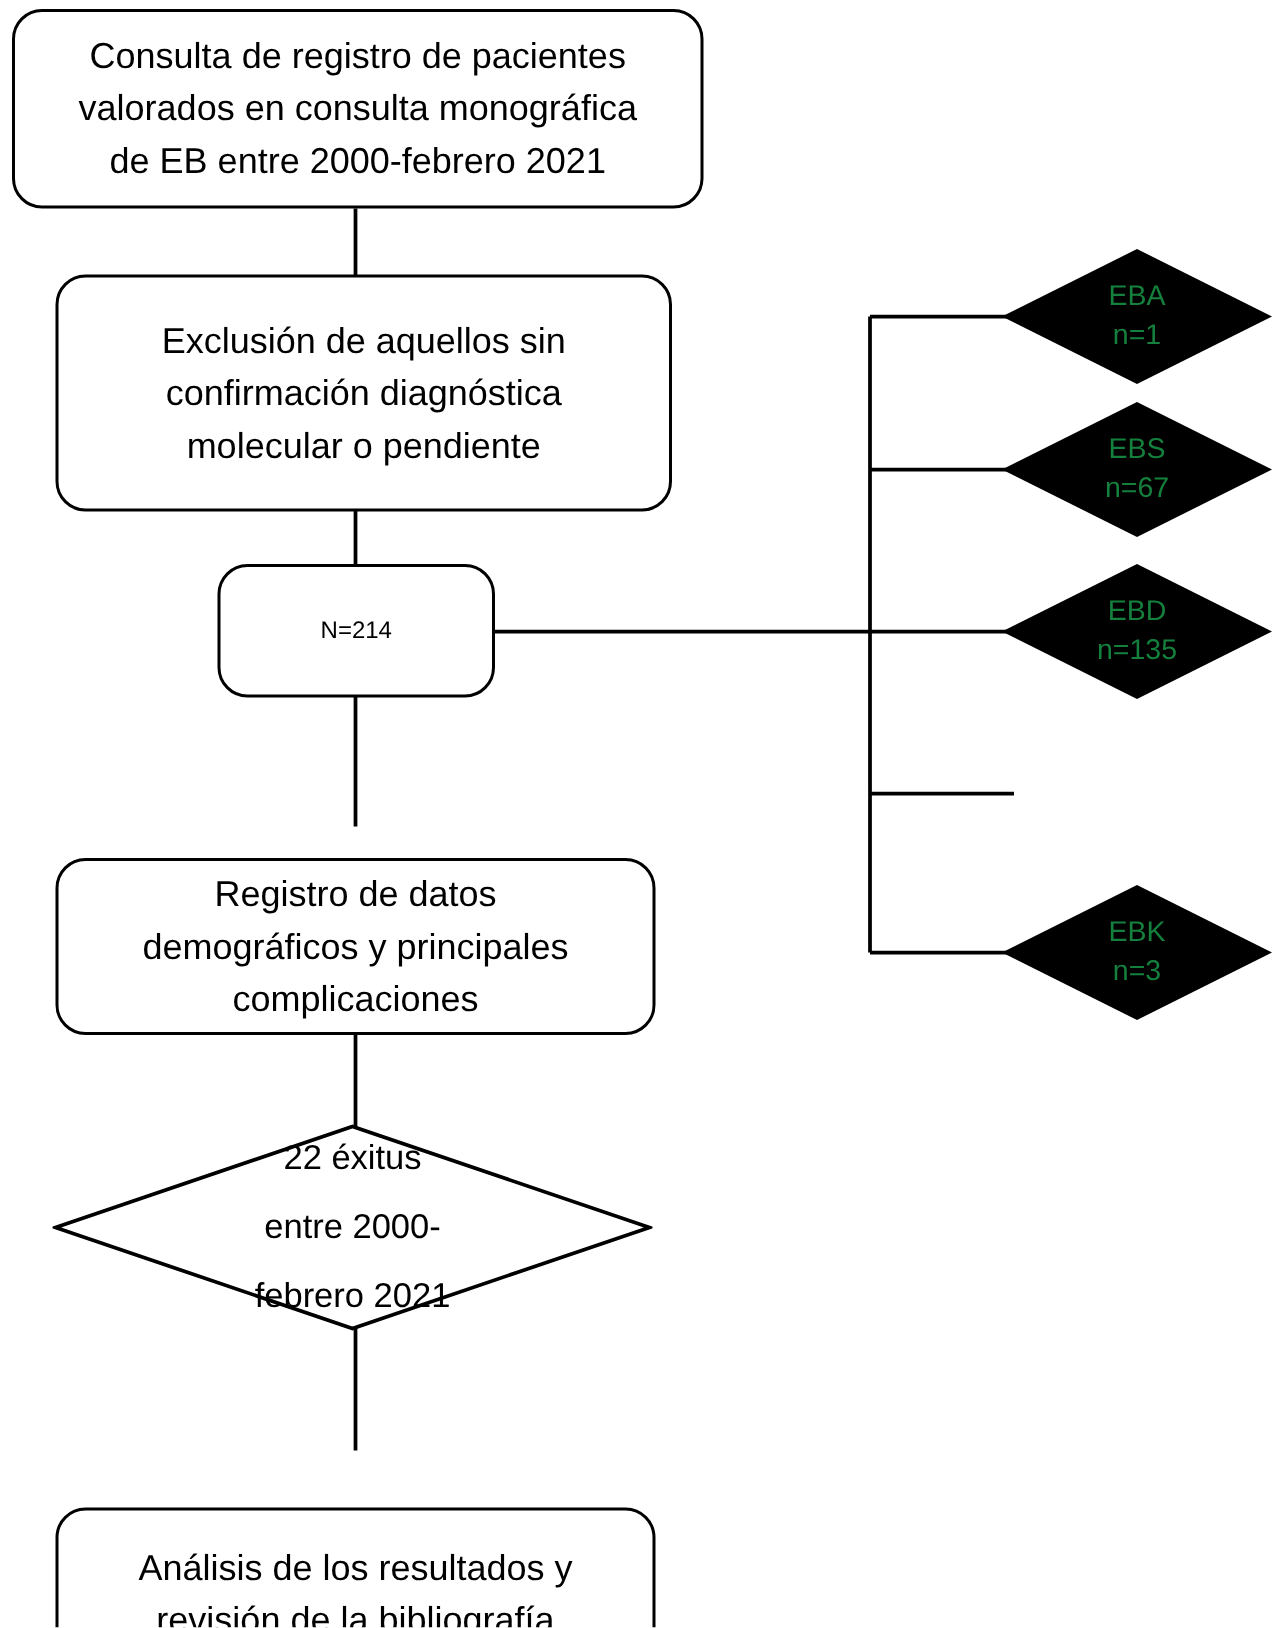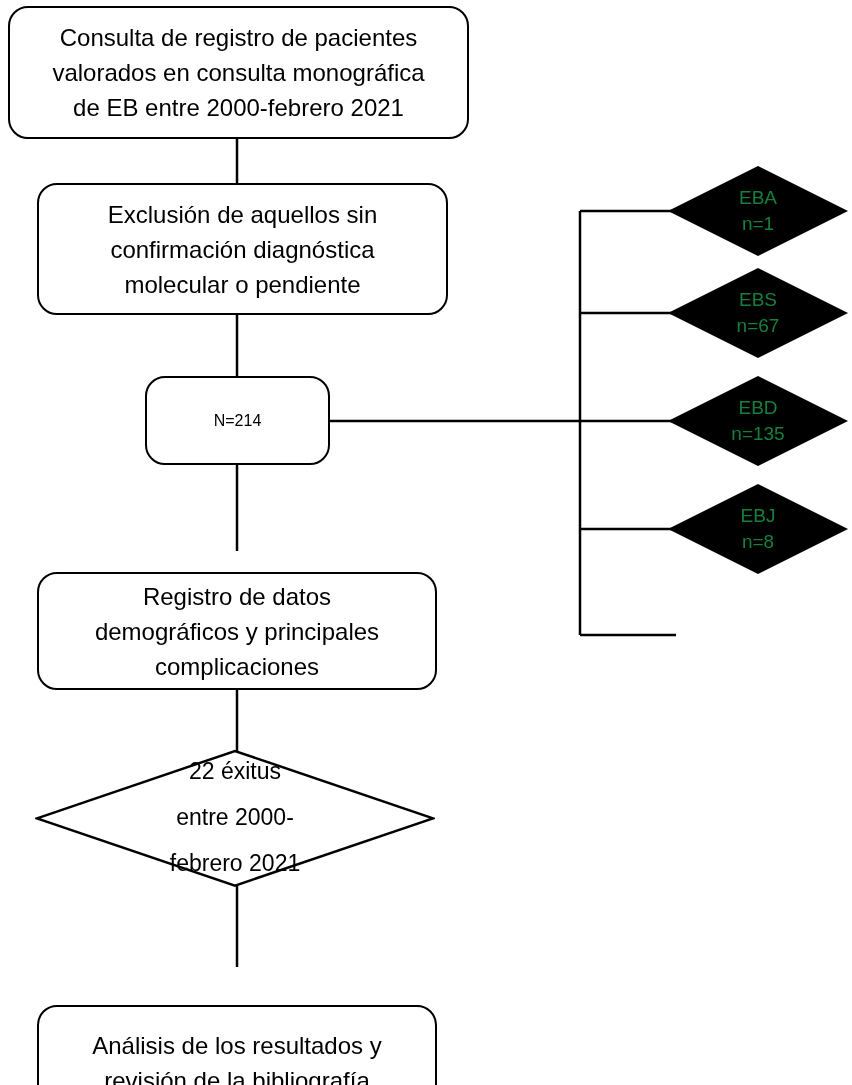--- a/index.html
+++ b/index.html
@@ -109,21 +109,21 @@
     <line x1="580" y1="529" x2="676" y2="529"></line>
     <line x1="580" y1="635" x2="676" y2="635"></line>
   </svg>
 
   <div class="box" style="left:8px; top:6px; width:461px; height:133px;">
     <span class="box-text">Consulta de registro de pacientes
 valorados en consulta monográfica
 de EB entre 2000-febrero 2021</span>
   </div>
 
-  <div class="box" style="left:37px; top:183px; width:411px; height:132px;">
+  <div class="box" style="left:37px; top:183px; width:411px; height:158px;">
     <span class="box-text">Exclusión de aquellos sin
 confirmación diagnóstica
 molecular o pendiente</span>
   </div>
 
   <div class="box" style="left:145px; top:376px; width:185px; height:89px;">
     <span class="box-text n-text">N=214</span>
   </div>
 
   <div class="box" style="left:37px; top:572px; width:400px; height:118px;">
@@ -169,24 +169,24 @@
   <div class="bdiamond" style="left:668px; top:376px;">
     <svg viewBox="0 0 180 90" aria-hidden="true">
       <polygon points="0,45 90,0 180,45 90,90" fill="#000000"></polygon>
     </svg>
     <div class="bd-text">
       <span>EBD</span>
       <span>n=135</span>
     </div>
   </div>
 
-  <div class="bdiamond" style="left:668px; top:484px;">
+
+  <div class="bdiamond" style="left:668px; top:590px;">
     <svg viewBox="0 0 180 90" aria-hidden="true">
       <polygon points="0,45 90,0 180,45 90,90" fill="#000000"></polygon>
     </svg>
     <div class="bd-text">
-      <span>EBJ</span>
-      <span>n=8</span>
+      <span>EBK</span>
+      <span>n=3</span>
     </div>
   </div>
-
 
 </div>
 
 </body></html>

